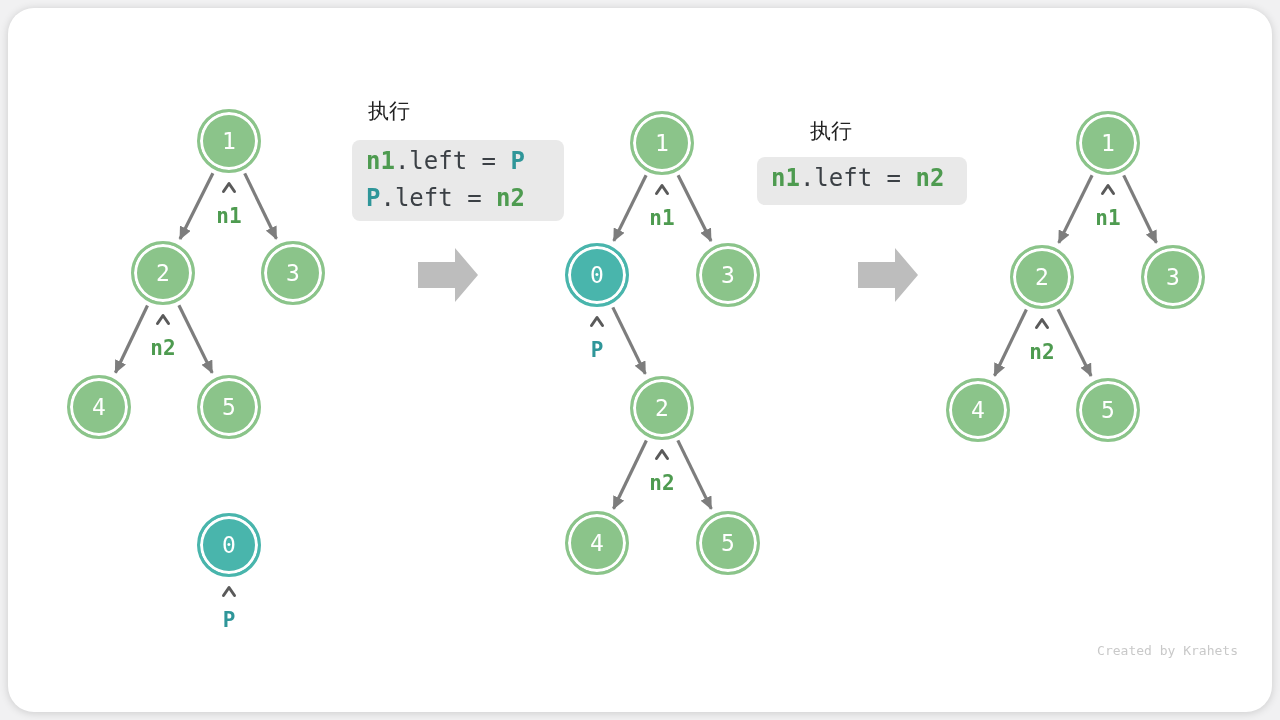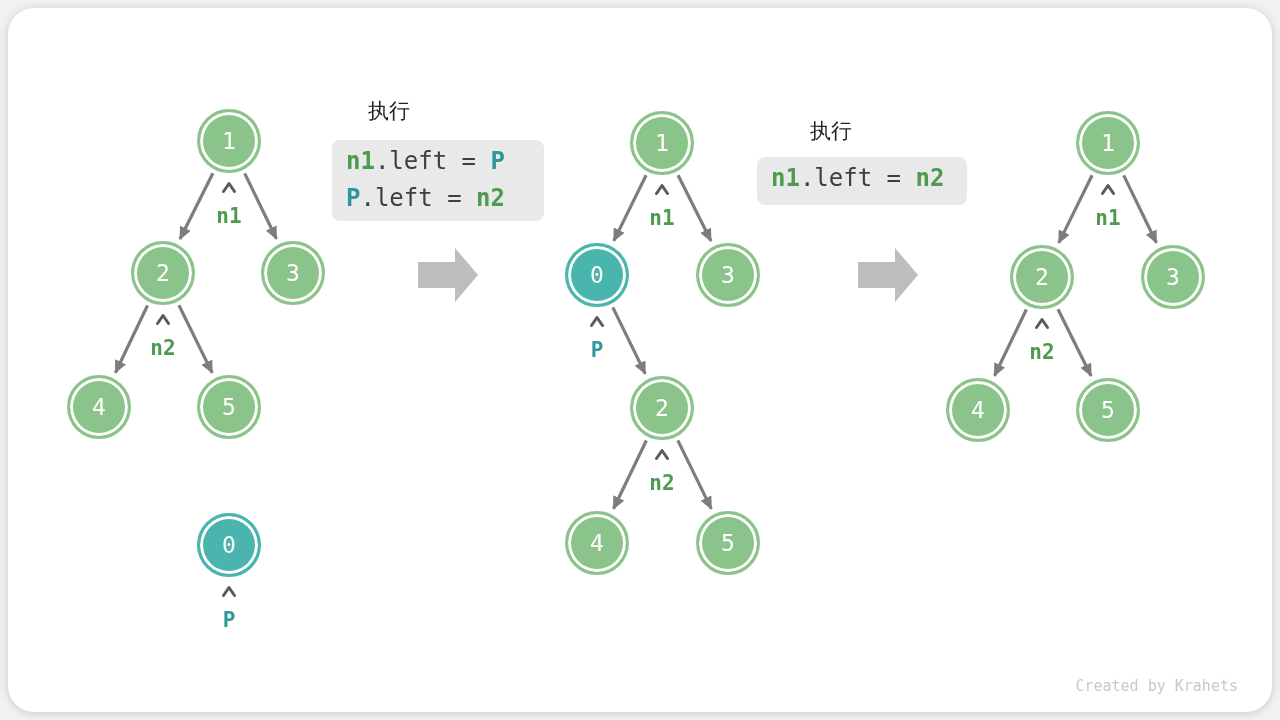--- a/index.html
+++ b/index.html
@@ -33,23 +33,23 @@
   }
   .code-box {
     position:absolute; background: var(--code-bg); border-radius:8px;
     box-sizing:border-box; padding:3px 14px; white-space:pre;
     font-family:"DejaVu Sans Mono","Liberation Mono",monospace;
     font-size:24px; line-height:37px; color: var(--code-plain);
   }
   .code-box .kw-green { color: var(--label-green); font-weight:bold; }
   .code-box .kw-teal  { color: var(--label-teal);  font-weight:bold; }
   .credit {
-    position:absolute; top:677px; right:42px;
+    position:absolute; top:643px; right:42px;
     font-family:"DejaVu Sans Mono","Liberation Mono",monospace;
-    font-size:15px; color: var(--credit);
+    font-size:13px; color: var(--credit);
   }
 </style>
 </head>
 <body>
 
 <div class="card"></div>
 
 <div id="stage">
   <svg id="edge-layer" viewBox="0 0 1280 720">
       <defs>
@@ -103,18 +103,18 @@
       <div class="ptr-label green" style="left: 1063px; top: 203px;">n1</div>
       <div class="ptr-label green" style="left: 997px; top: 337px;">n2</div>
       <div class="node" style="left: 1076px; top: 111px;">1</div>
       <div class="node" style="left: 1010px; top: 245px;">2</div>
       <div class="node" style="left: 1141px; top: 245px;">3</div>
       <div class="node" style="left: 946px; top: 378px;">4</div>
       <div class="node" style="left: 1076px; top: 378px;">5</div>
     </div>
   <div id="exec-layer">
       <div class="exec-title" style="left: 368px; top: 97px;">执行</div>
-      <div class="code-box" style="left: 332px; top: 140px; width: 212px; height: 81px;"><div><span class="kw-green">n1</span><span>.left = </span><span class="kw-teal">P</span></div><div><span class="kw-teal">P</span><span>.left = </span><span class="kw-green">n2</span></div></div>
+      <div class="code-box" style="left: 352px; top: 140px; width: 212px; height: 81px;"><div><span class="kw-green">n1</span><span>.left = </span><span class="kw-teal">P</span></div><div><span class="kw-teal">P</span><span>.left = </span><span class="kw-green">n2</span></div></div>
       <div class="exec-title" style="left: 810px; top: 117px;">执行</div>
       <div class="code-box" style="left: 757px; top: 157px; width: 210px; height: 48px;"><div><span class="kw-green">n1</span><span>.left = </span><span class="kw-green">n2</span></div></div>
     </div>
   <div class="credit">Created by Krahets</div>
 </div>
 
 </body></html>

